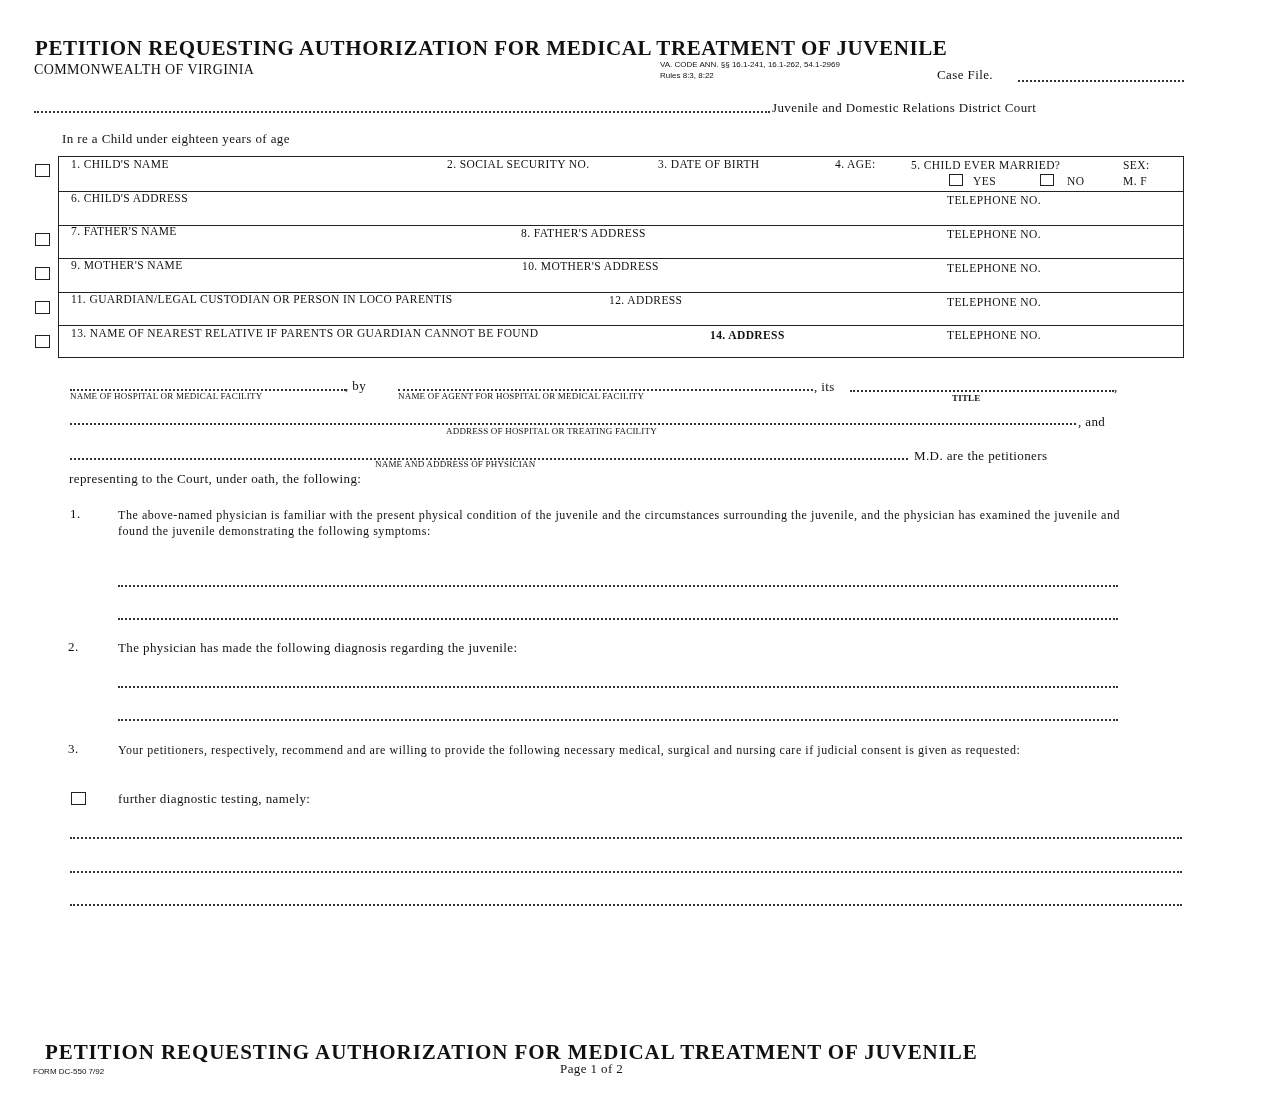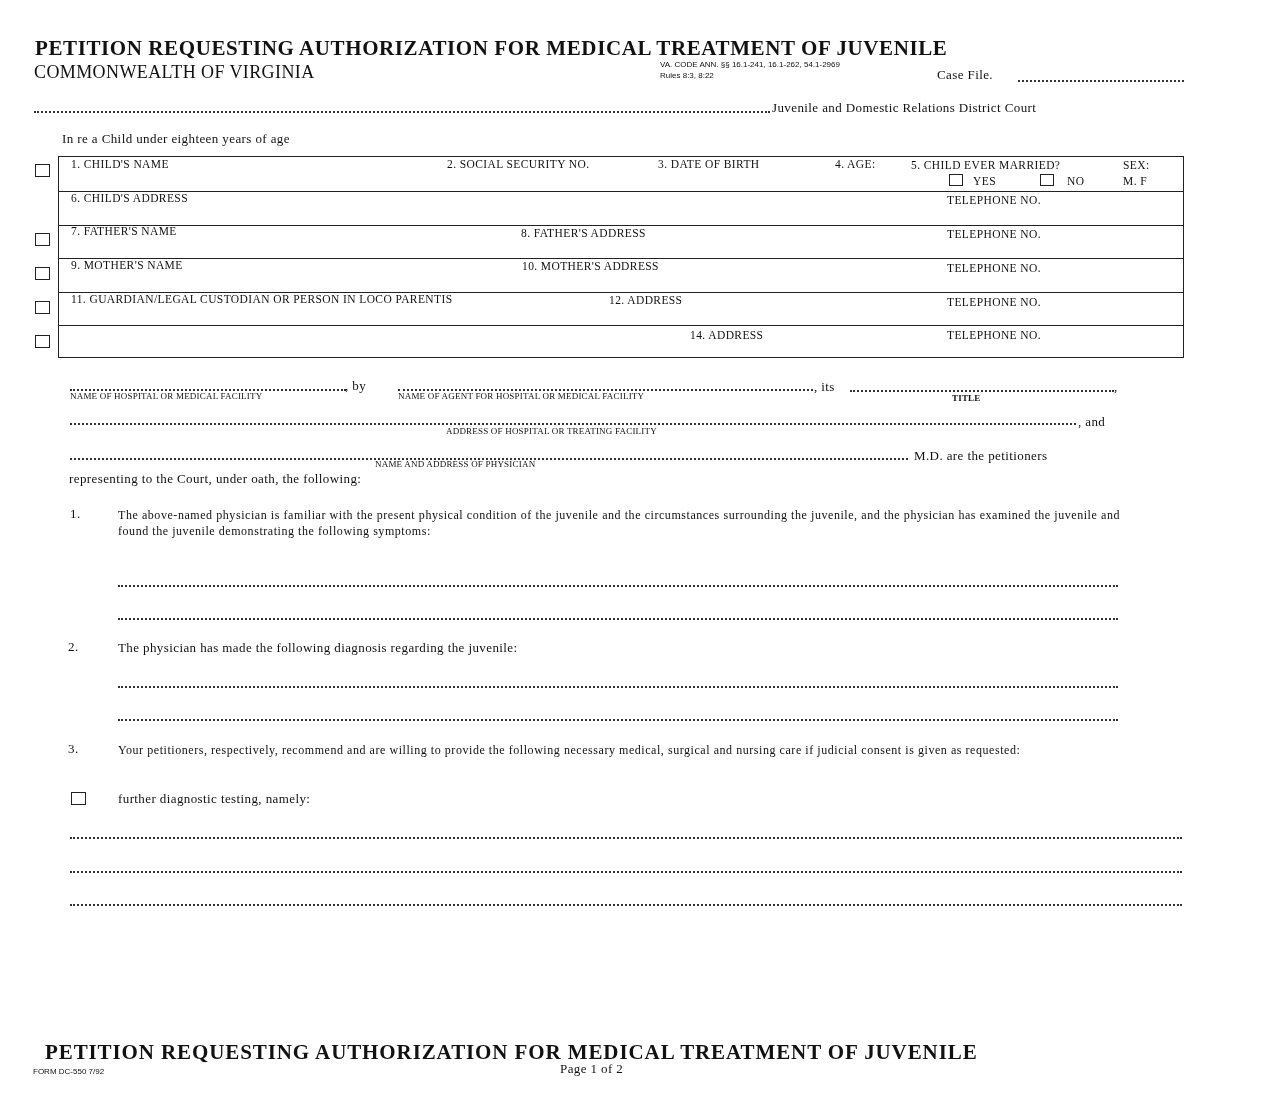--- a/index.html
+++ b/index.html
@@ -1,19 +1,19 @@
 <!DOCTYPE html>
 <html><head>
 <meta charset="utf-8">
 <style>
   html, body { margin:0; padding:0; background:#ffffff; }
   body { width:1275px; height:1100px; position:relative; overflow:hidden; color:#111; font-family:"Liberation Serif", "DejaVu Serif", serif; }
   .abs { position:absolute; white-space:nowrap; }
   .title { font-weight:bold; font-size:21px; letter-spacing:0.6px; }
-  .subtitle { font-size:18px; letter-spacing:0.4px;font-family:Liberation Serif, serif; }
+  .subtitle { font-size:14px; letter-spacing:0.4px;font-family:Liberation Serif, serif; }
   .tiny { font-family:"Liberation Sans", "DejaVu Sans", sans-serif; font-size:8px; }
   .micro { font-family:"Liberation Serif", serif; font-size:9px; letter-spacing:0.2px; }
   .body-text { font-size:13px; letter-spacing:0.4px; }
   .dots { border-bottom:2px dotted #333; height:0; position:absolute; }
   .cb { position:absolute; width:13px; height:11px; border:1.5px solid #222; background:#fff; }
   .cb-small { position:absolute; width:12px; height:10px; border:1.3px solid #222; background:#fff; }
   .grid { position:absolute; left:58px; top:156px; width:1126px; height:202px; border:1.5px solid #222; box-sizing:border-box; }
   .row-line { position:absolute; left:0; right:0; height:0; border-top:1.5px solid #222; }
   .cell-label { position:absolute; white-space:nowrap; font-size:11.5px; letter-spacing:0.4px; }
   .para { position:absolute; font-size:12px; letter-spacing:0.55px; line-height:16px; text-align:justify; }
@@ -66,21 +66,22 @@
   <div class="cell-label" style="left:888px; top:71px;">TELEPHONE NO.</div>
 
   <div class="cell-label" style="left:12px; top:102px;">9. MOTHER'S NAME</div>
   <div class="cell-label" style="left:463px; top:103px;">10. MOTHER'S ADDRESS</div>
   <div class="cell-label" style="left:888px; top:105px;">TELEPHONE NO.</div>
 
   <div class="cell-label" style="left:12px; top:136px;">11. GUARDIAN/LEGAL CUSTODIAN OR PERSON IN LOCO PARENTIS</div>
   <div class="cell-label" style="left:550px; top:137px;">12. ADDRESS</div>
   <div class="cell-label" style="left:888px; top:139px;">TELEPHONE NO.</div>
 
-  <div class="cell-label" style="left:631px; top:172px;">14. ADDRESS</div>
+  <div class="cell-label" style="left:12px; top:170px;">13. NAME OF NEAREST RELATIVE IF PARENTS OR GUARDIAN CANNOT BE FOUND</div>
+  <div class="cell-label" style="left:651px; top:172px;font-weight:bold;">14. ADDRESS</div>
   <div class="cell-label" style="left:888px; top:172px;">TELEPHONE NO.</div>
 </div>
 
 <div class="dots" style="left:70px; top:389px; width:276px;"></div>
 <div class="abs micro" style="left:70px; top:391px;">NAME OF HOSPITAL OR MEDICAL FACILITY</div>
 <div class="abs body-text" style="left:345px; top:378px;">, by</div>
 <div class="dots" style="left:398px; top:389px; width:415px;"></div>
 <div class="abs micro" style="left:398px; top:391px;">NAME OF AGENT FOR HOSPITAL OR MEDICAL FACILITY</div>
 <div class="abs body-text" style="left:814px; top:379px;">, its</div>
 <div class="dots" style="left:850px; top:390px; width:264px;"></div>

